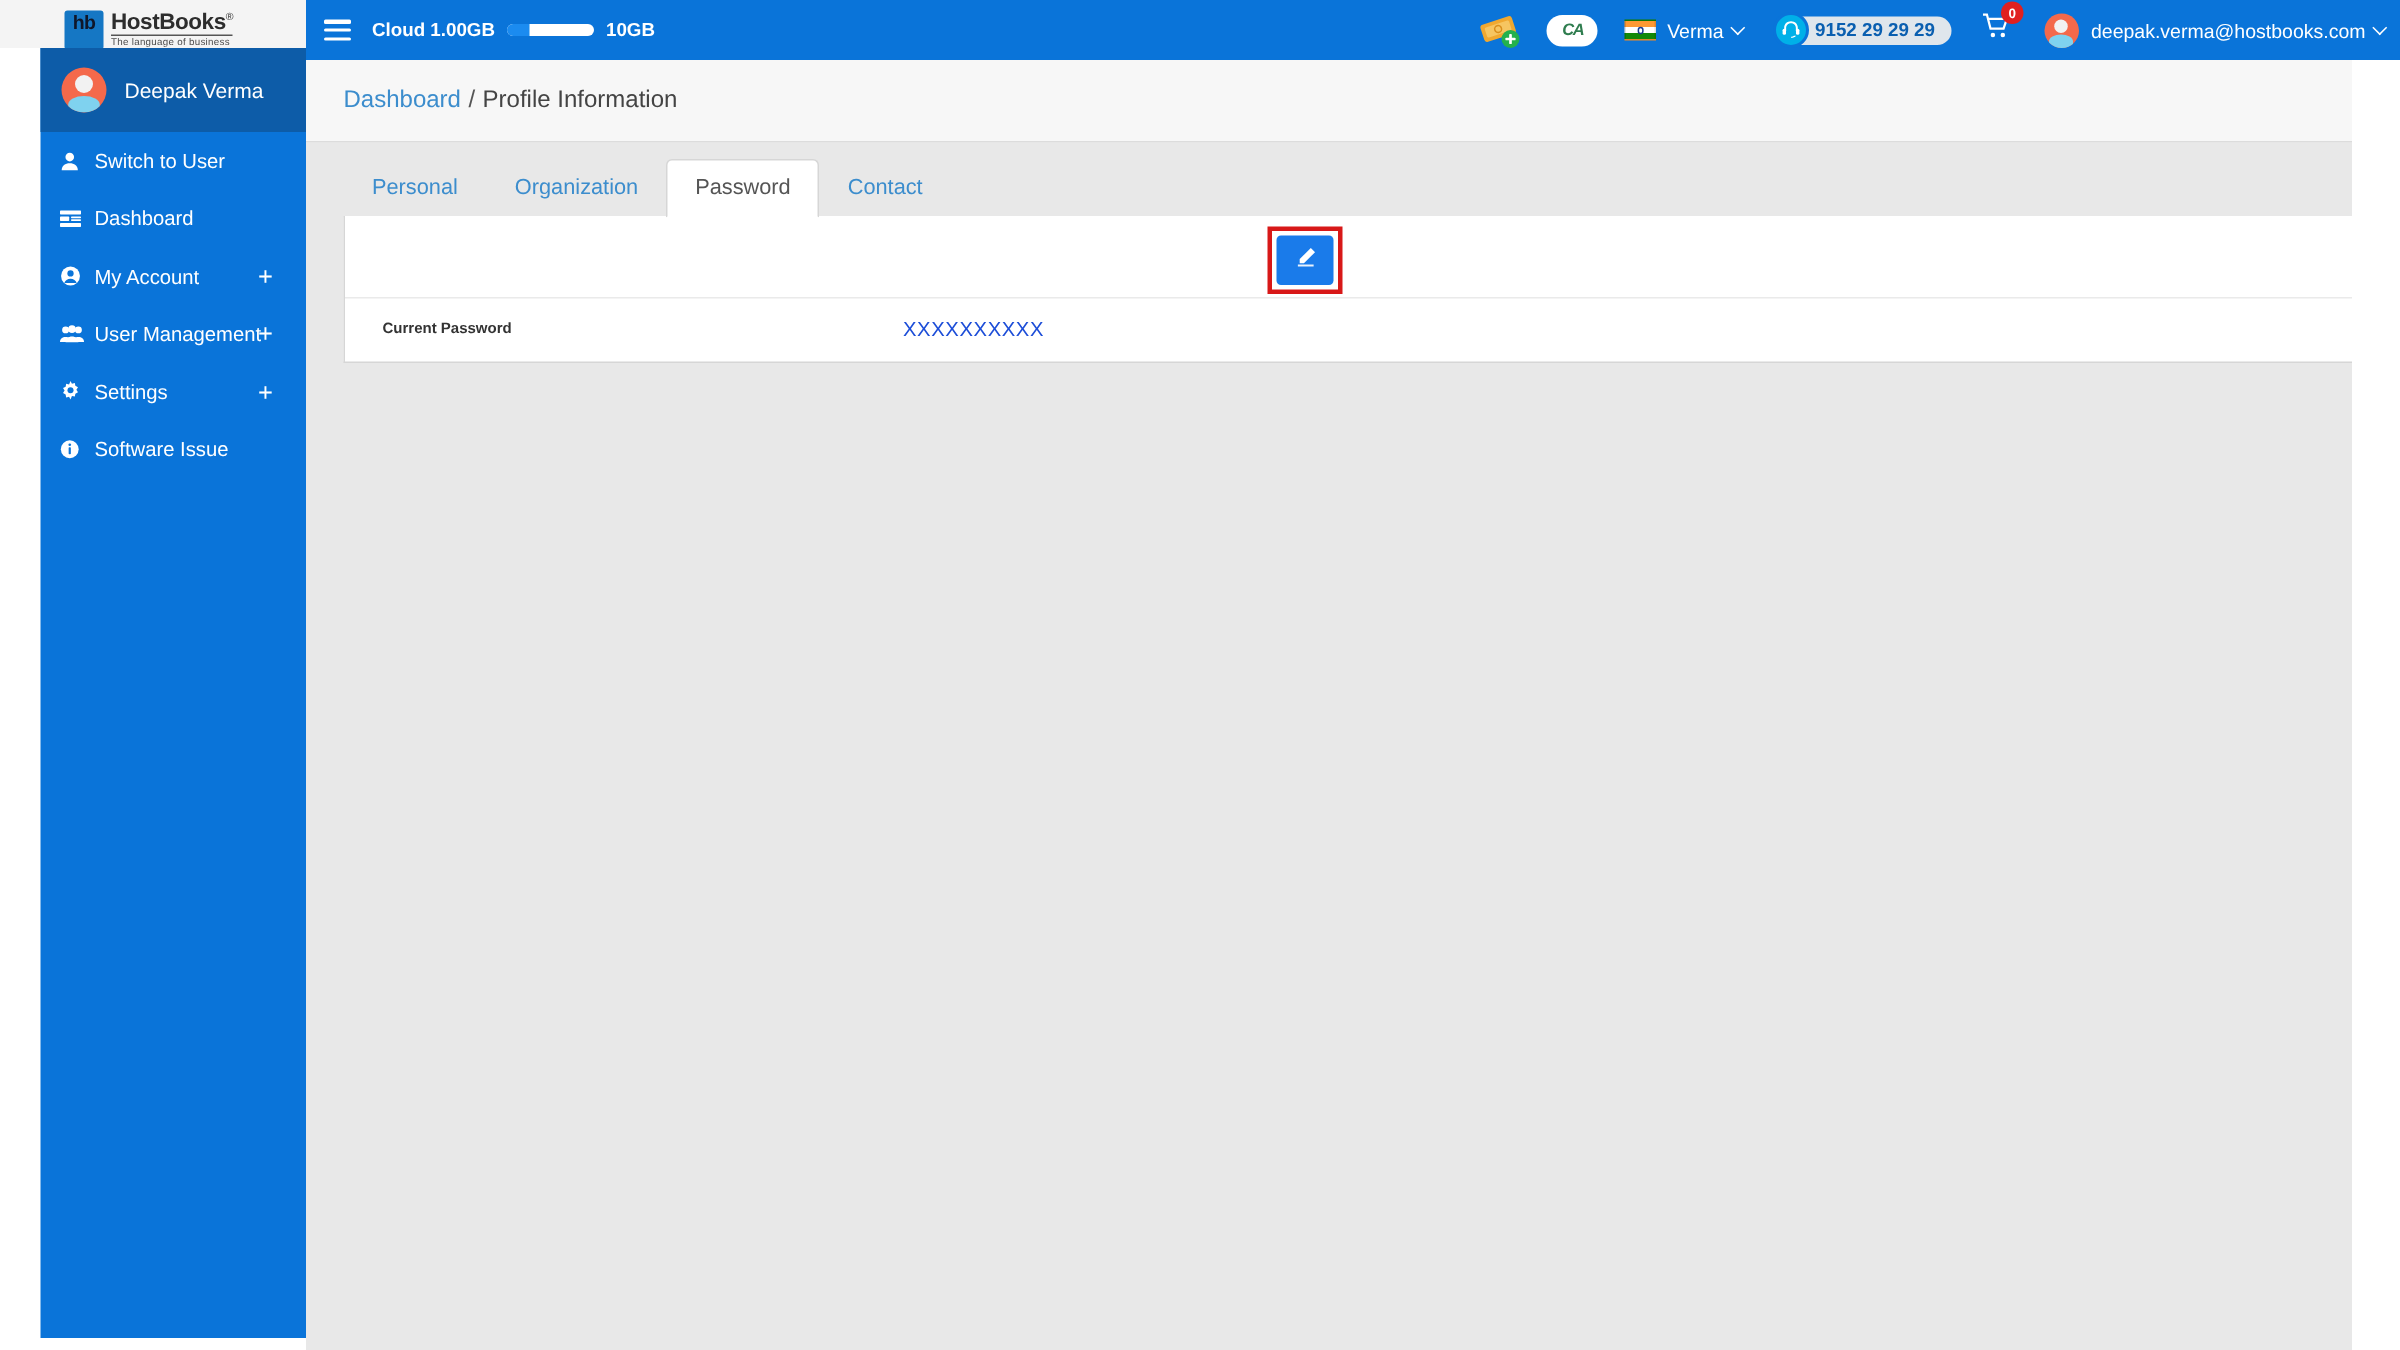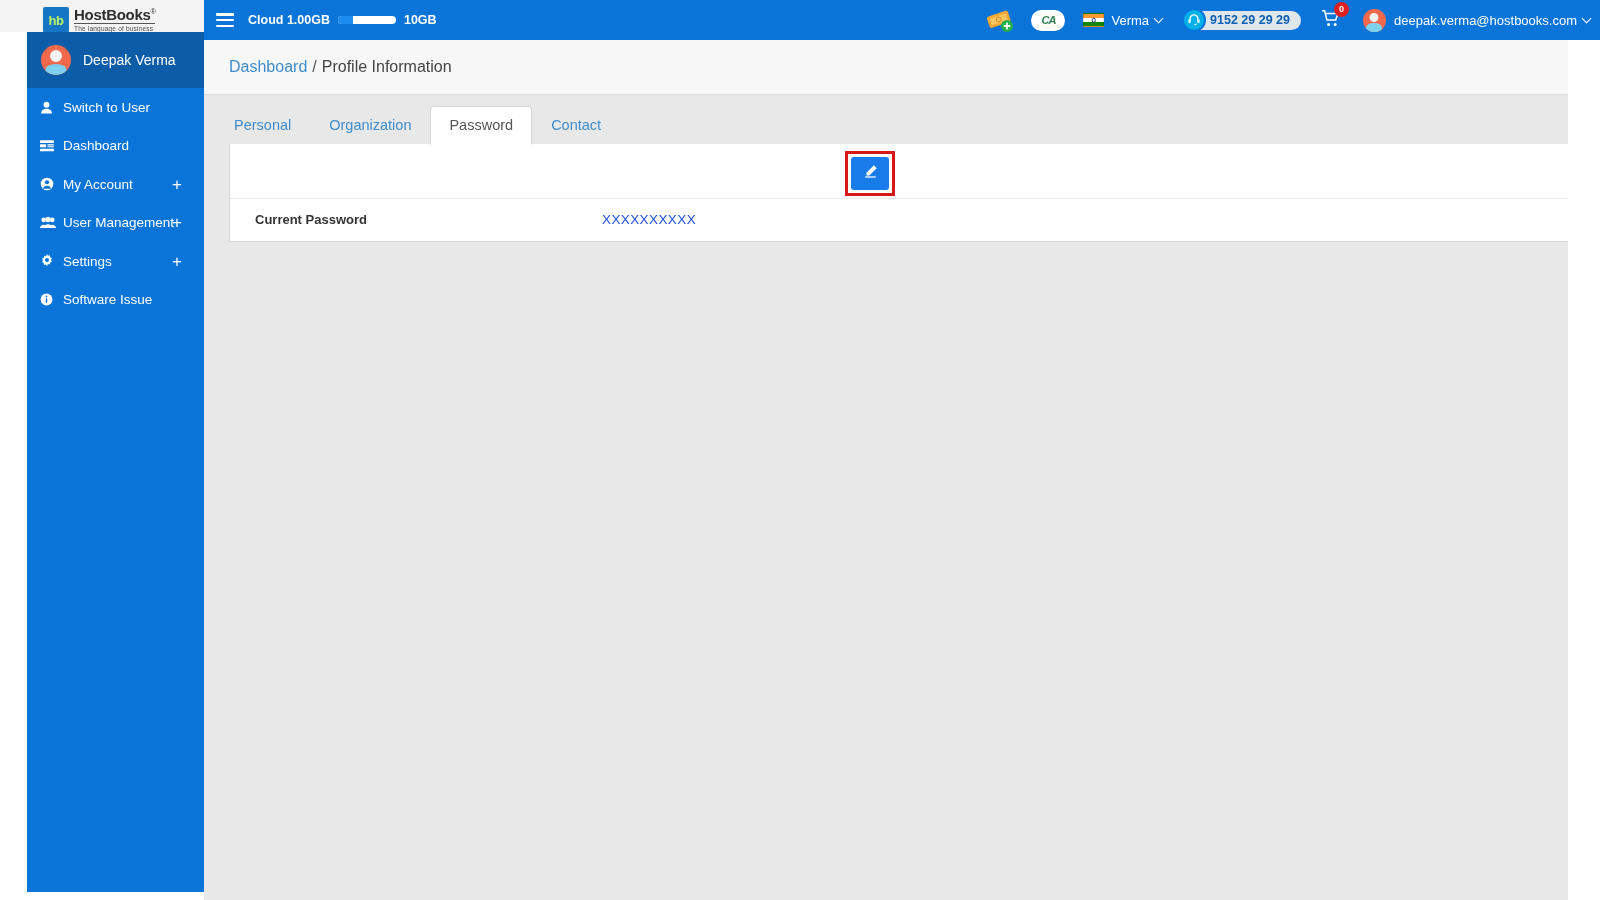--- a/index.html
+++ b/index.html
@@ -11,22 +11,22 @@
   }
   .app { position: relative; width: 1600px; height: 900px; }
 
   
   .logo-strip {
     position: absolute; left: 0; top: 0; width: 204px; height: 40px;
     background: #f4f4f4; display: flex; align-items: center; padding-left: 43px;
   }
   .logo-badge {
     width: 26px; height: 26px; background: #1577c4; border-radius: 2px;
-    display: flex; align-items: center; justify-content: center;
-    color: #bef264; font-size: 13px; font-weight: bold; letter-spacing: -0.5px;
+    display: flex; justify-content: center;
+    color: #0f172a; font-size: 13px; font-weight: bold; letter-spacing: -0.5px;
   }
   .logo-text { margin-left: 5px; line-height: 1; }
   .logo-name {
     font-size: 15px; color: #2d2d2d; font-weight: bold; letter-spacing: -0.3px;
     border-bottom: 1px solid #555; padding-bottom: 1px; display: inline-block;
     position: relative;
   }
   .logo-reg { font-size: 7px; vertical-align: super; font-weight: normal; }
   .logo-tag { font-size: 6.5px; color: #4c4c4c; margin-top: 2px; letter-spacing: 0.2px; }
 
@@ -125,21 +125,21 @@
   }
   .crumbbar {
     height: 55px; background: #f7f7f7; display: flex; align-items: center;
     padding-left: 25px; border-bottom: 1px solid #dcdcdc;
   }
   .crumb-link { color: #3c8dcd; font-size: 16px; cursor: pointer; }
   .crumb-sep { color: #555; font-size: 16px; margin: 0 5px; }
   .crumb-cur { color: #444; font-size: 16px; }
 
   .tabstrip {
-    margin-top: 12px; padding-left: 11px; display: flex; align-items: flex-end;
+    margin-top: 12px; padding-left: 25px; display: flex; align-items: flex-end;
     height: 38px; position: relative;
   }
   .tabstrip::after {
     content: ""; position: absolute; left: 25px; right: 0; bottom: 0; height: 1px; background: #d6d6d6;
   }
   .tab {
     padding: 8px 18px 9px 18px; font-size: 14.5px; color: #3c8dcd; cursor: pointer;
     background: transparent; position: relative; z-index: 2; border: 1px solid transparent;
     border-radius: 4px 4px 0 0; line-height: 1.4;
   }
@@ -153,21 +153,21 @@
     height: 98px; position: relative;
   }
   .panel-toolbar { height: 55px; position: relative; border-bottom: 1px solid #eaeaea; }
   .edit-btn-holder { position: absolute; left: 615px; top: 7px; }
   .edit-annot { border: 3px solid #d81818; padding: 3px; display: inline-block; }
   .edit-btn {
     width: 38px; height: 33px; background: #1a7bea; border: none; border-radius: 3px;
     display: flex; align-items: center; justify-content: center; cursor: pointer;
   }
   .row { display: flex; align-items: center; height: 41px; padding-left: 25px; }
-  .row-label { font-size: 13px; color: #333; font-weight: bold; width: 347px; }
+  .row-label { font-size: 10px; color: #333; font-weight: bold; width: 347px; }
   .row-value { font-size: 13.5px; color: #1d4ed8; letter-spacing: 0.4px; }
 
   .right-gutter {
     position: absolute; right: 0; top: 40px; width: 32px; height: 860px; background: #ffffff;
   }
 </style>
 </head>
 <body>
 
 <div class="app">

